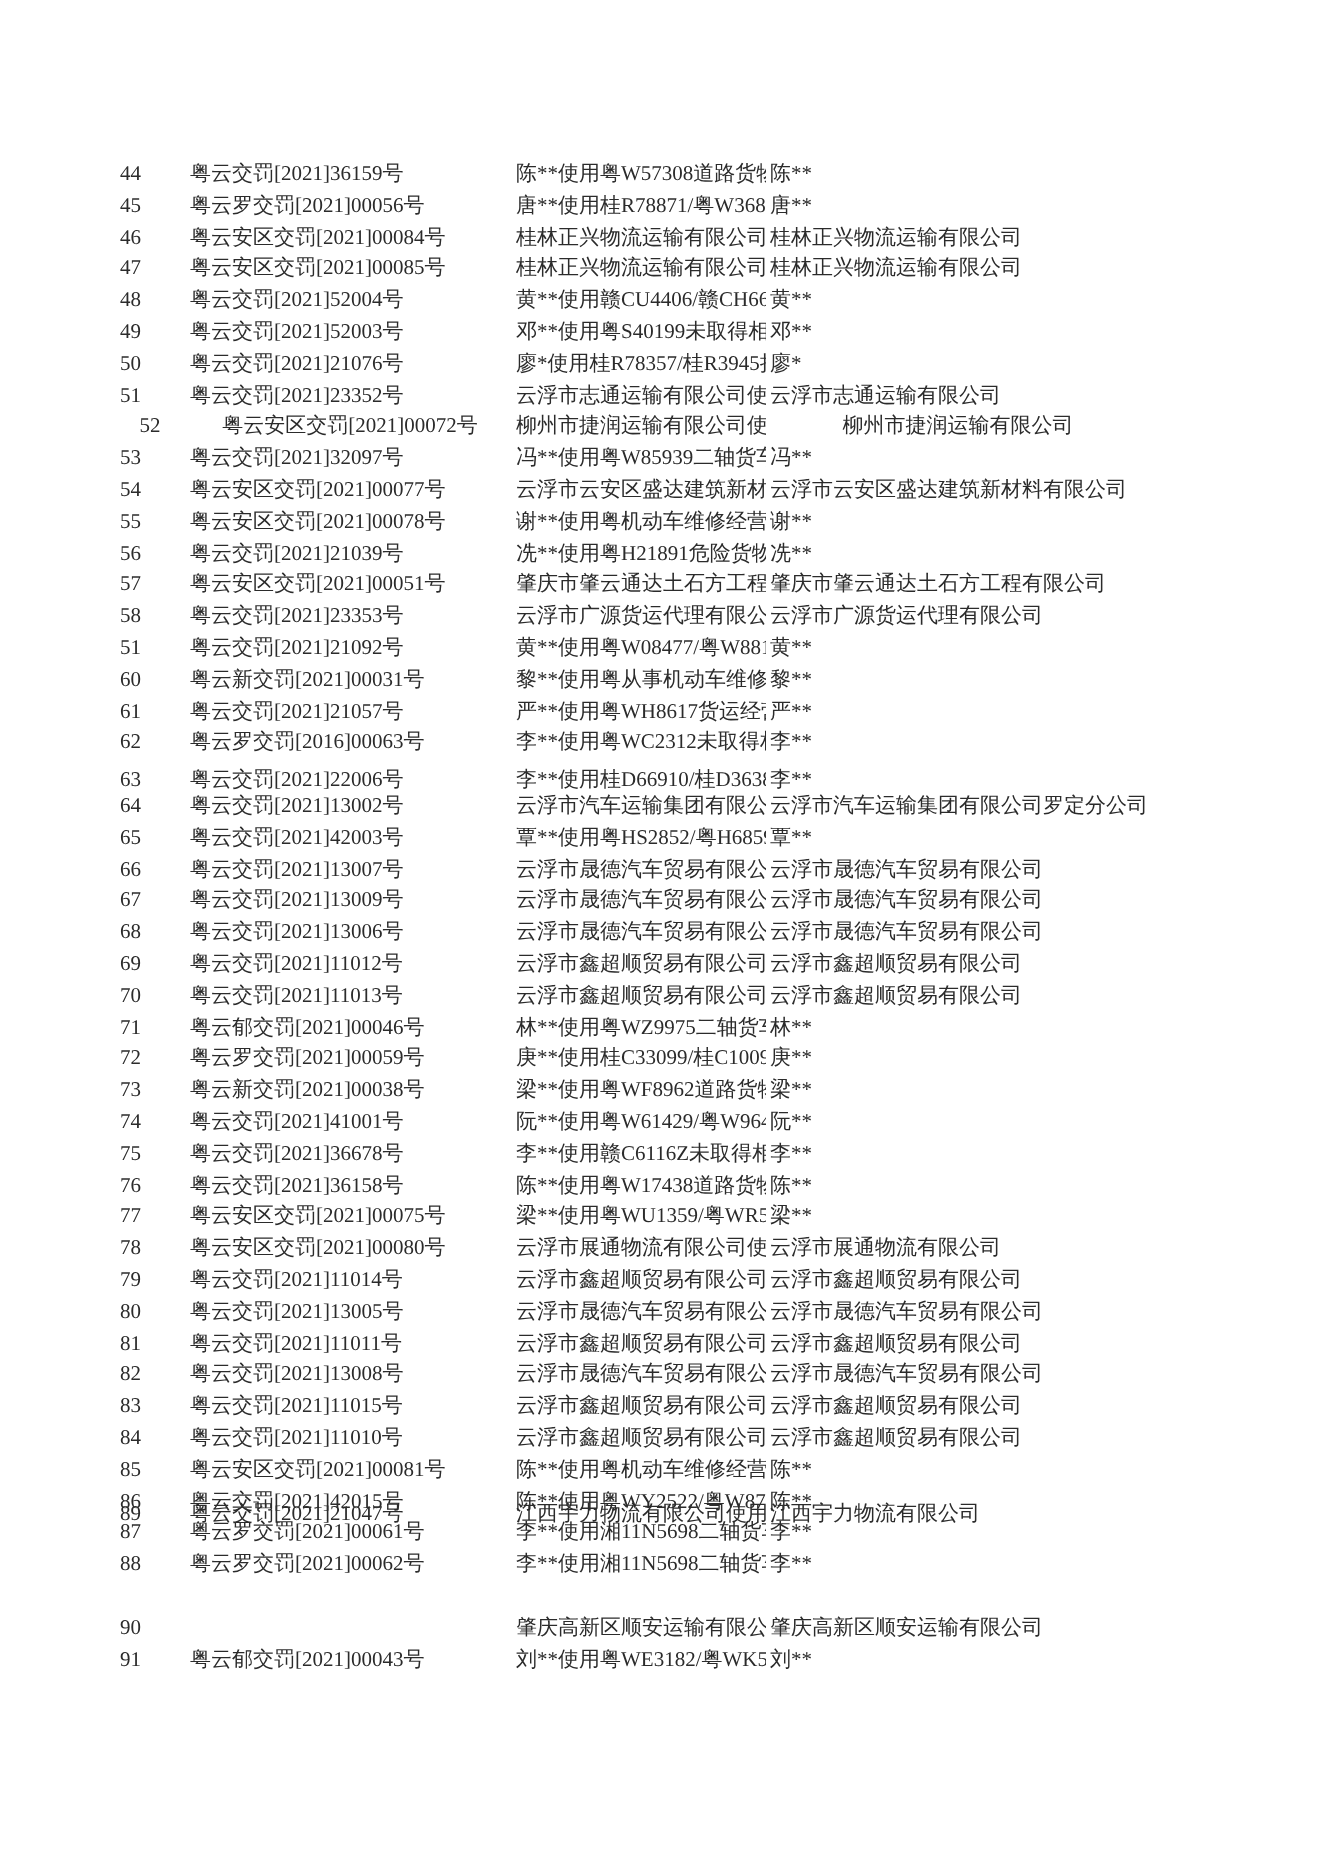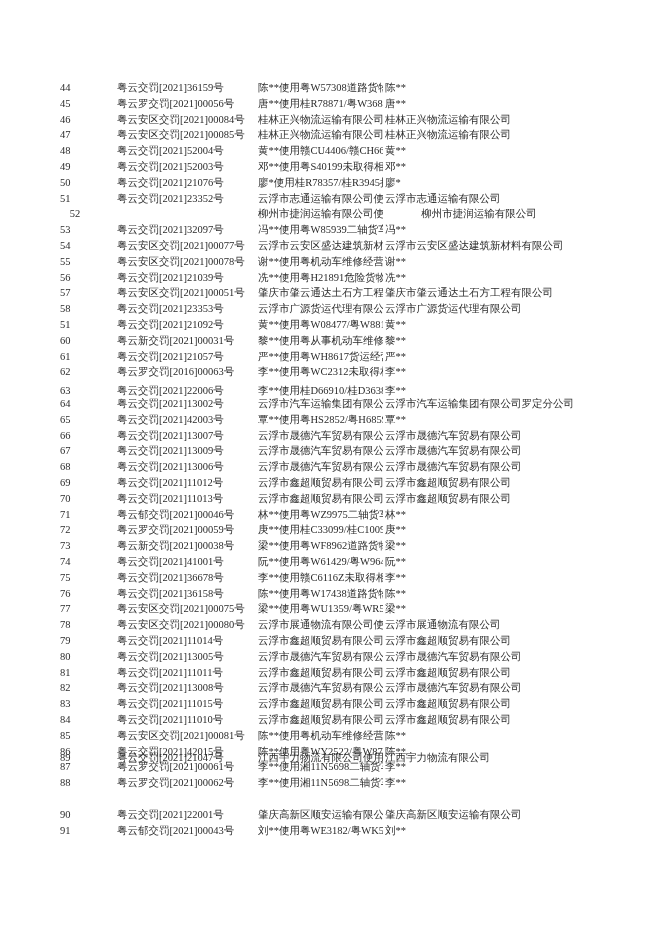--- a/index.html
+++ b/index.html
@@ -4,21 +4,21 @@
   <style>
     html, body { margin: 0; padding: 0; background: #ffffff; }
     body { width: 662px; height: 936px; position: relative; overflow: hidden; }
     .page { position: absolute; left: 0; top: 0; width: 662px; height: 936px; background: #fff; }
     .table { position: absolute; left: 0; top: 80px; width: 662px; }
     .row { position: absolute; left: 0; height: 16px; width: 592px;
            font-family: Liberation Serif, serif;
            font-size: 10.5px; line-height: 16px; color: #2b2b2b; white-space: nowrap; }
     .cell { position: absolute; top: 0; overflow: hidden; white-space: nowrap; }
     .c-no { left: 60px; width: 30px; }
-    .c-case { left: 95px; width: 160px; margin-left: 22px; }
+    .c-case { left: 95px; width: 160px; }
     .c-desc { left: 258px; width: 125px; }
     .c-party { left: 385px; width: 188px; }
   </style>
 </head>
 <body>
 
 <div class="page">
   <div class="table" id="table">
       <div class="row" style="top: 0px;">
         <span class="cell c-no">44</span>
@@ -63,20 +63,21 @@
         <span class="cell c-party">廖*</span>
       </div>
       <div class="row" style="top: 110.6px;">
         <span class="cell c-no">51</span>
         <span class="cell c-case">粤云交罚[2021]23352号</span>
         <span class="cell c-desc">云浮市志通运输有限公司使用粤</span>
         <span class="cell c-party">云浮市志通运输有限公司</span>
       </div>
       <div class="row" style="top: 126.4px; text-align: center;">
         <span class="cell c-no">52</span>
+        <span class="cell c-case">粤云安区交罚[2021]00072号</span>
         <span class="cell c-desc">柳州市捷润运输有限公司使用桂</span>
         <span class="cell c-party">柳州市捷润运输有限公司</span>
       </div>
       <div class="row" style="top: 142.2px;">
         <span class="cell c-no">53</span>
         <span class="cell c-case">粤云交罚[2021]32097号</span>
         <span class="cell c-desc">冯**使用粤W85939二轴货车，其</span>
         <span class="cell c-party">冯**</span>
       </div>
       <div class="row" style="top: 158px;">
@@ -290,21 +291,20 @@
         <span class="cell c-party">李**</span>
       </div>
       <div class="row" style="top: 670px;">
         <span class="cell c-no">89</span>
         <span class="cell c-case">粤云交罚[2021]21047号</span>
         <span class="cell c-desc">江西宇力物流有限公司使用赣CH</span>
         <span class="cell c-party">江西宇力物流有限公司</span>
       </div>
       <div class="row" style="top: 726.8px;">
         <span class="cell c-no">90</span>
-        <span class="cell c-case">粤云交罚[2021]22001号</span>
         <span class="cell c-desc">肇庆高新区顺安运输有限公司使</span>
         <span class="cell c-party">肇庆高新区顺安运输有限公司</span>
       </div>
       <div class="row" style="top: 742.6px;">
         <span class="cell c-no">91</span>
         <span class="cell c-case">粤云郁交罚[2021]00043号</span>
         <span class="cell c-desc">刘**使用粤WE3182/粤WK522挂二</span>
         <span class="cell c-party">刘**</span>
       </div>
     </div>

